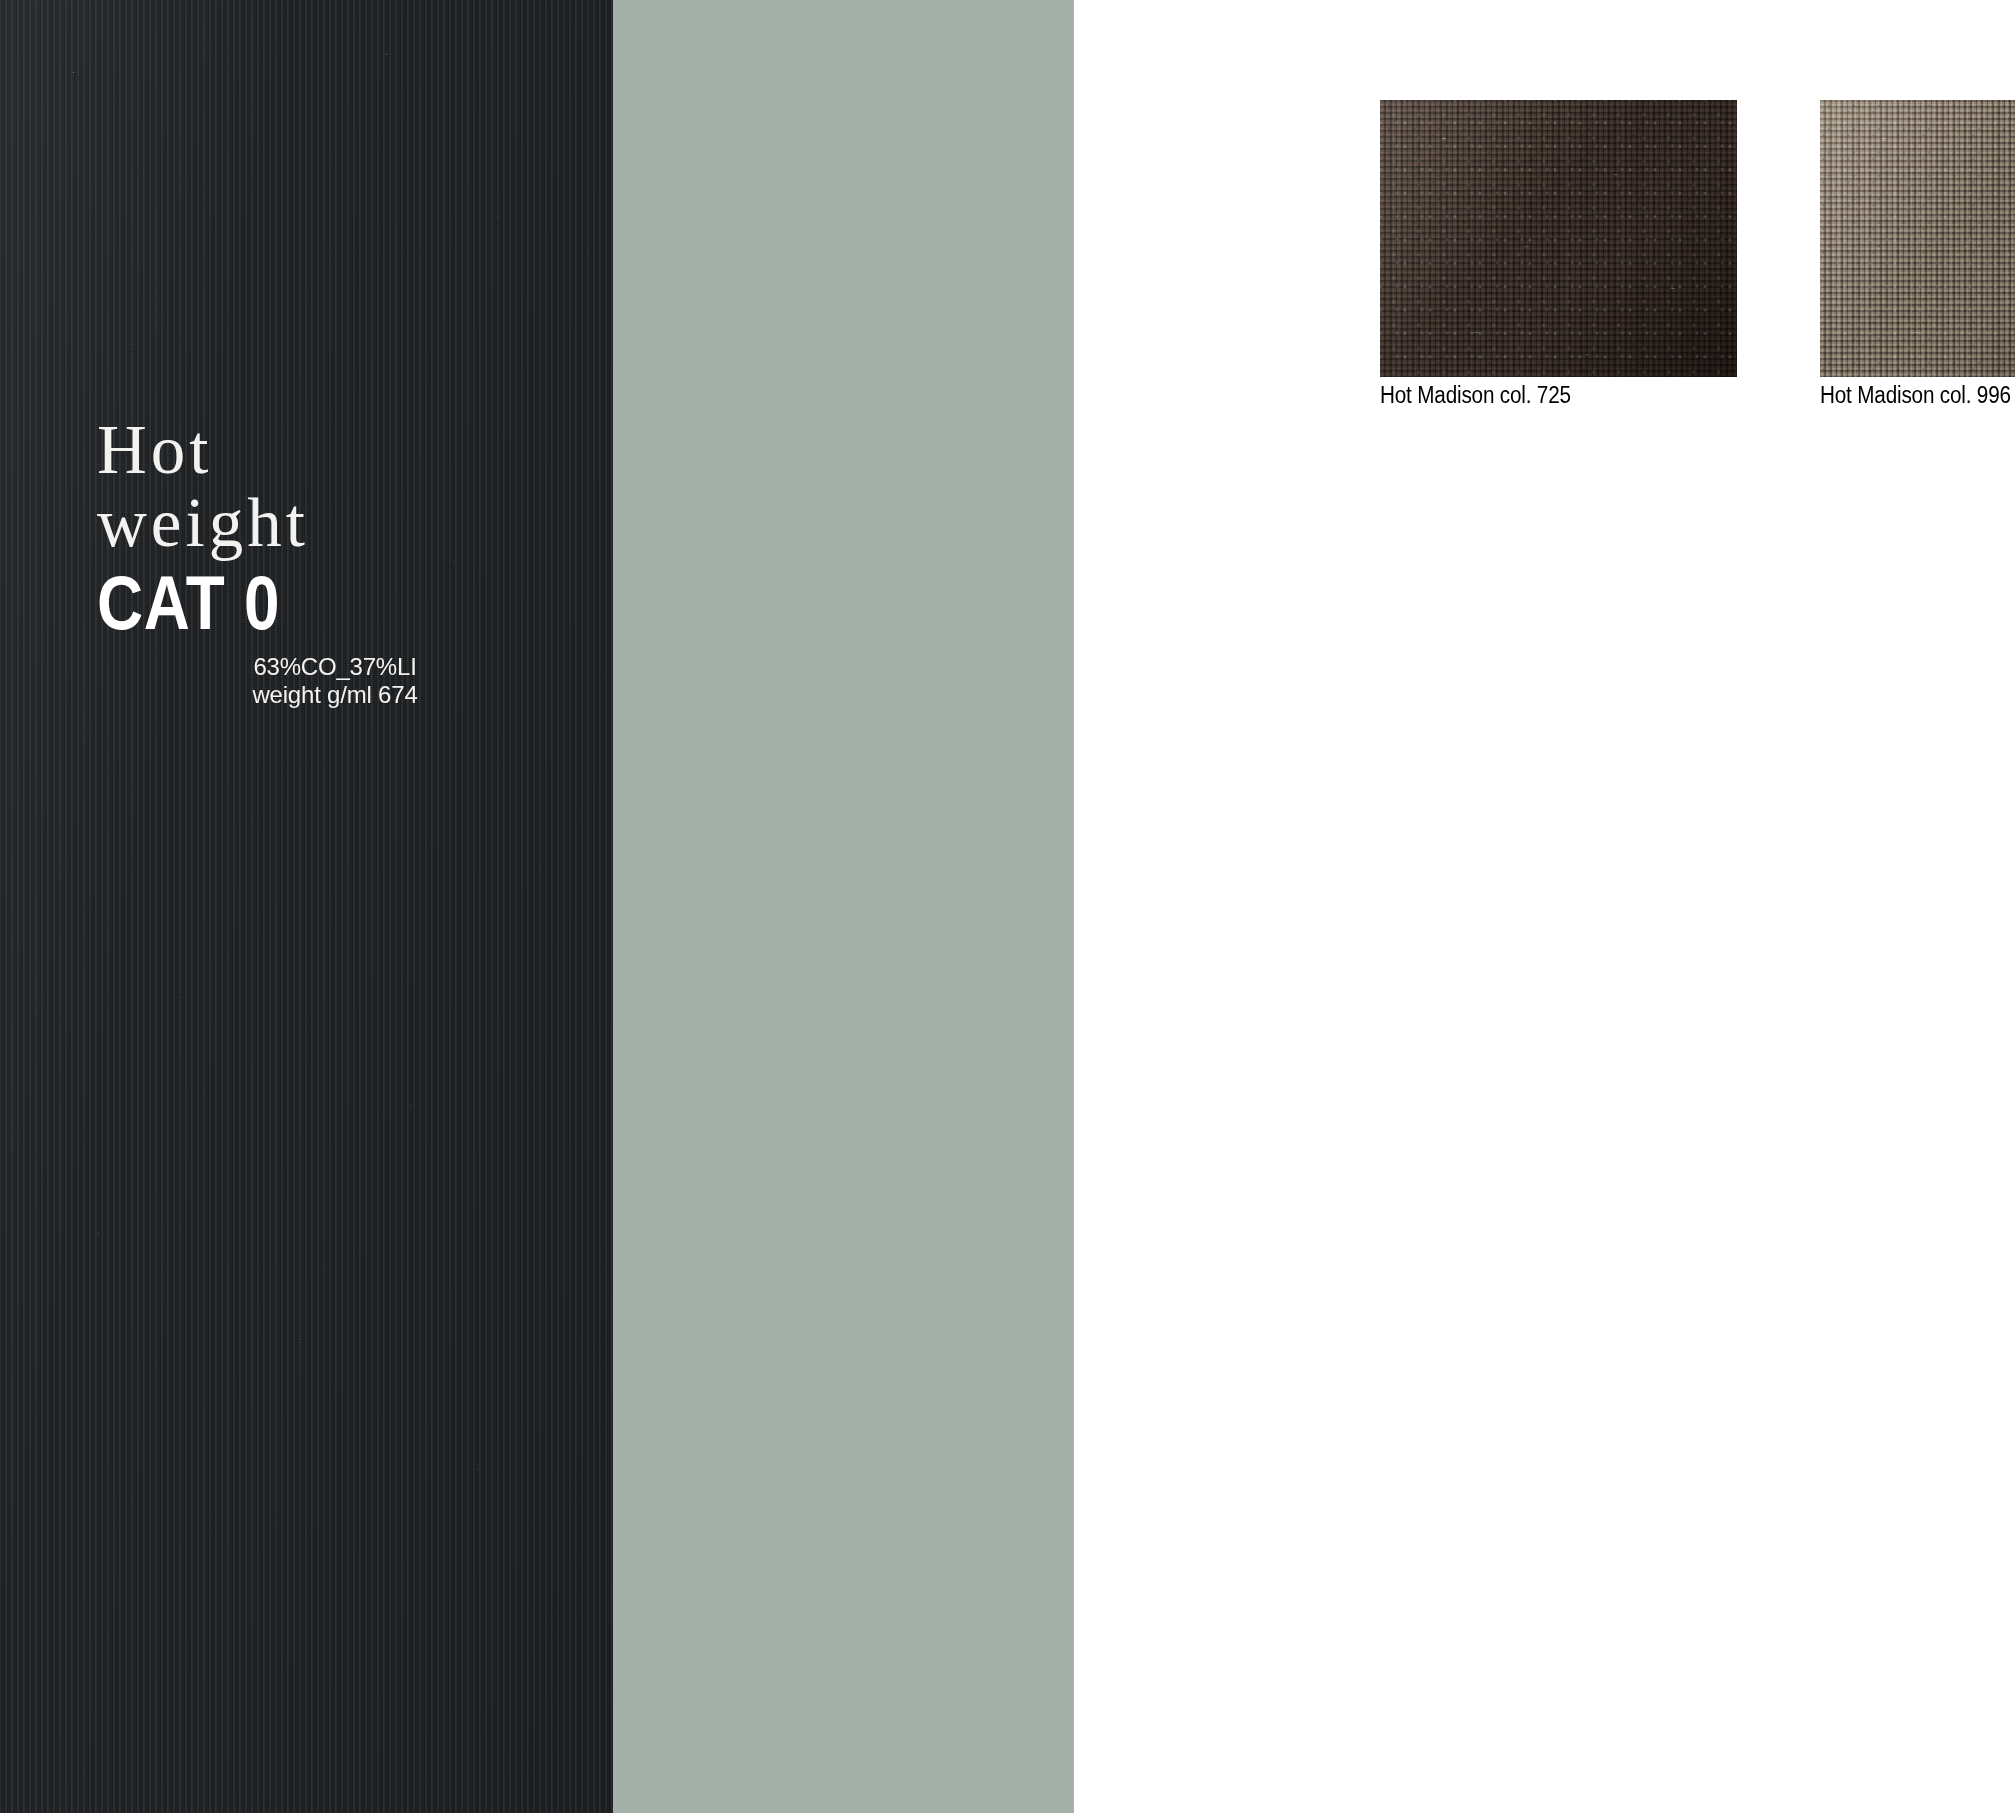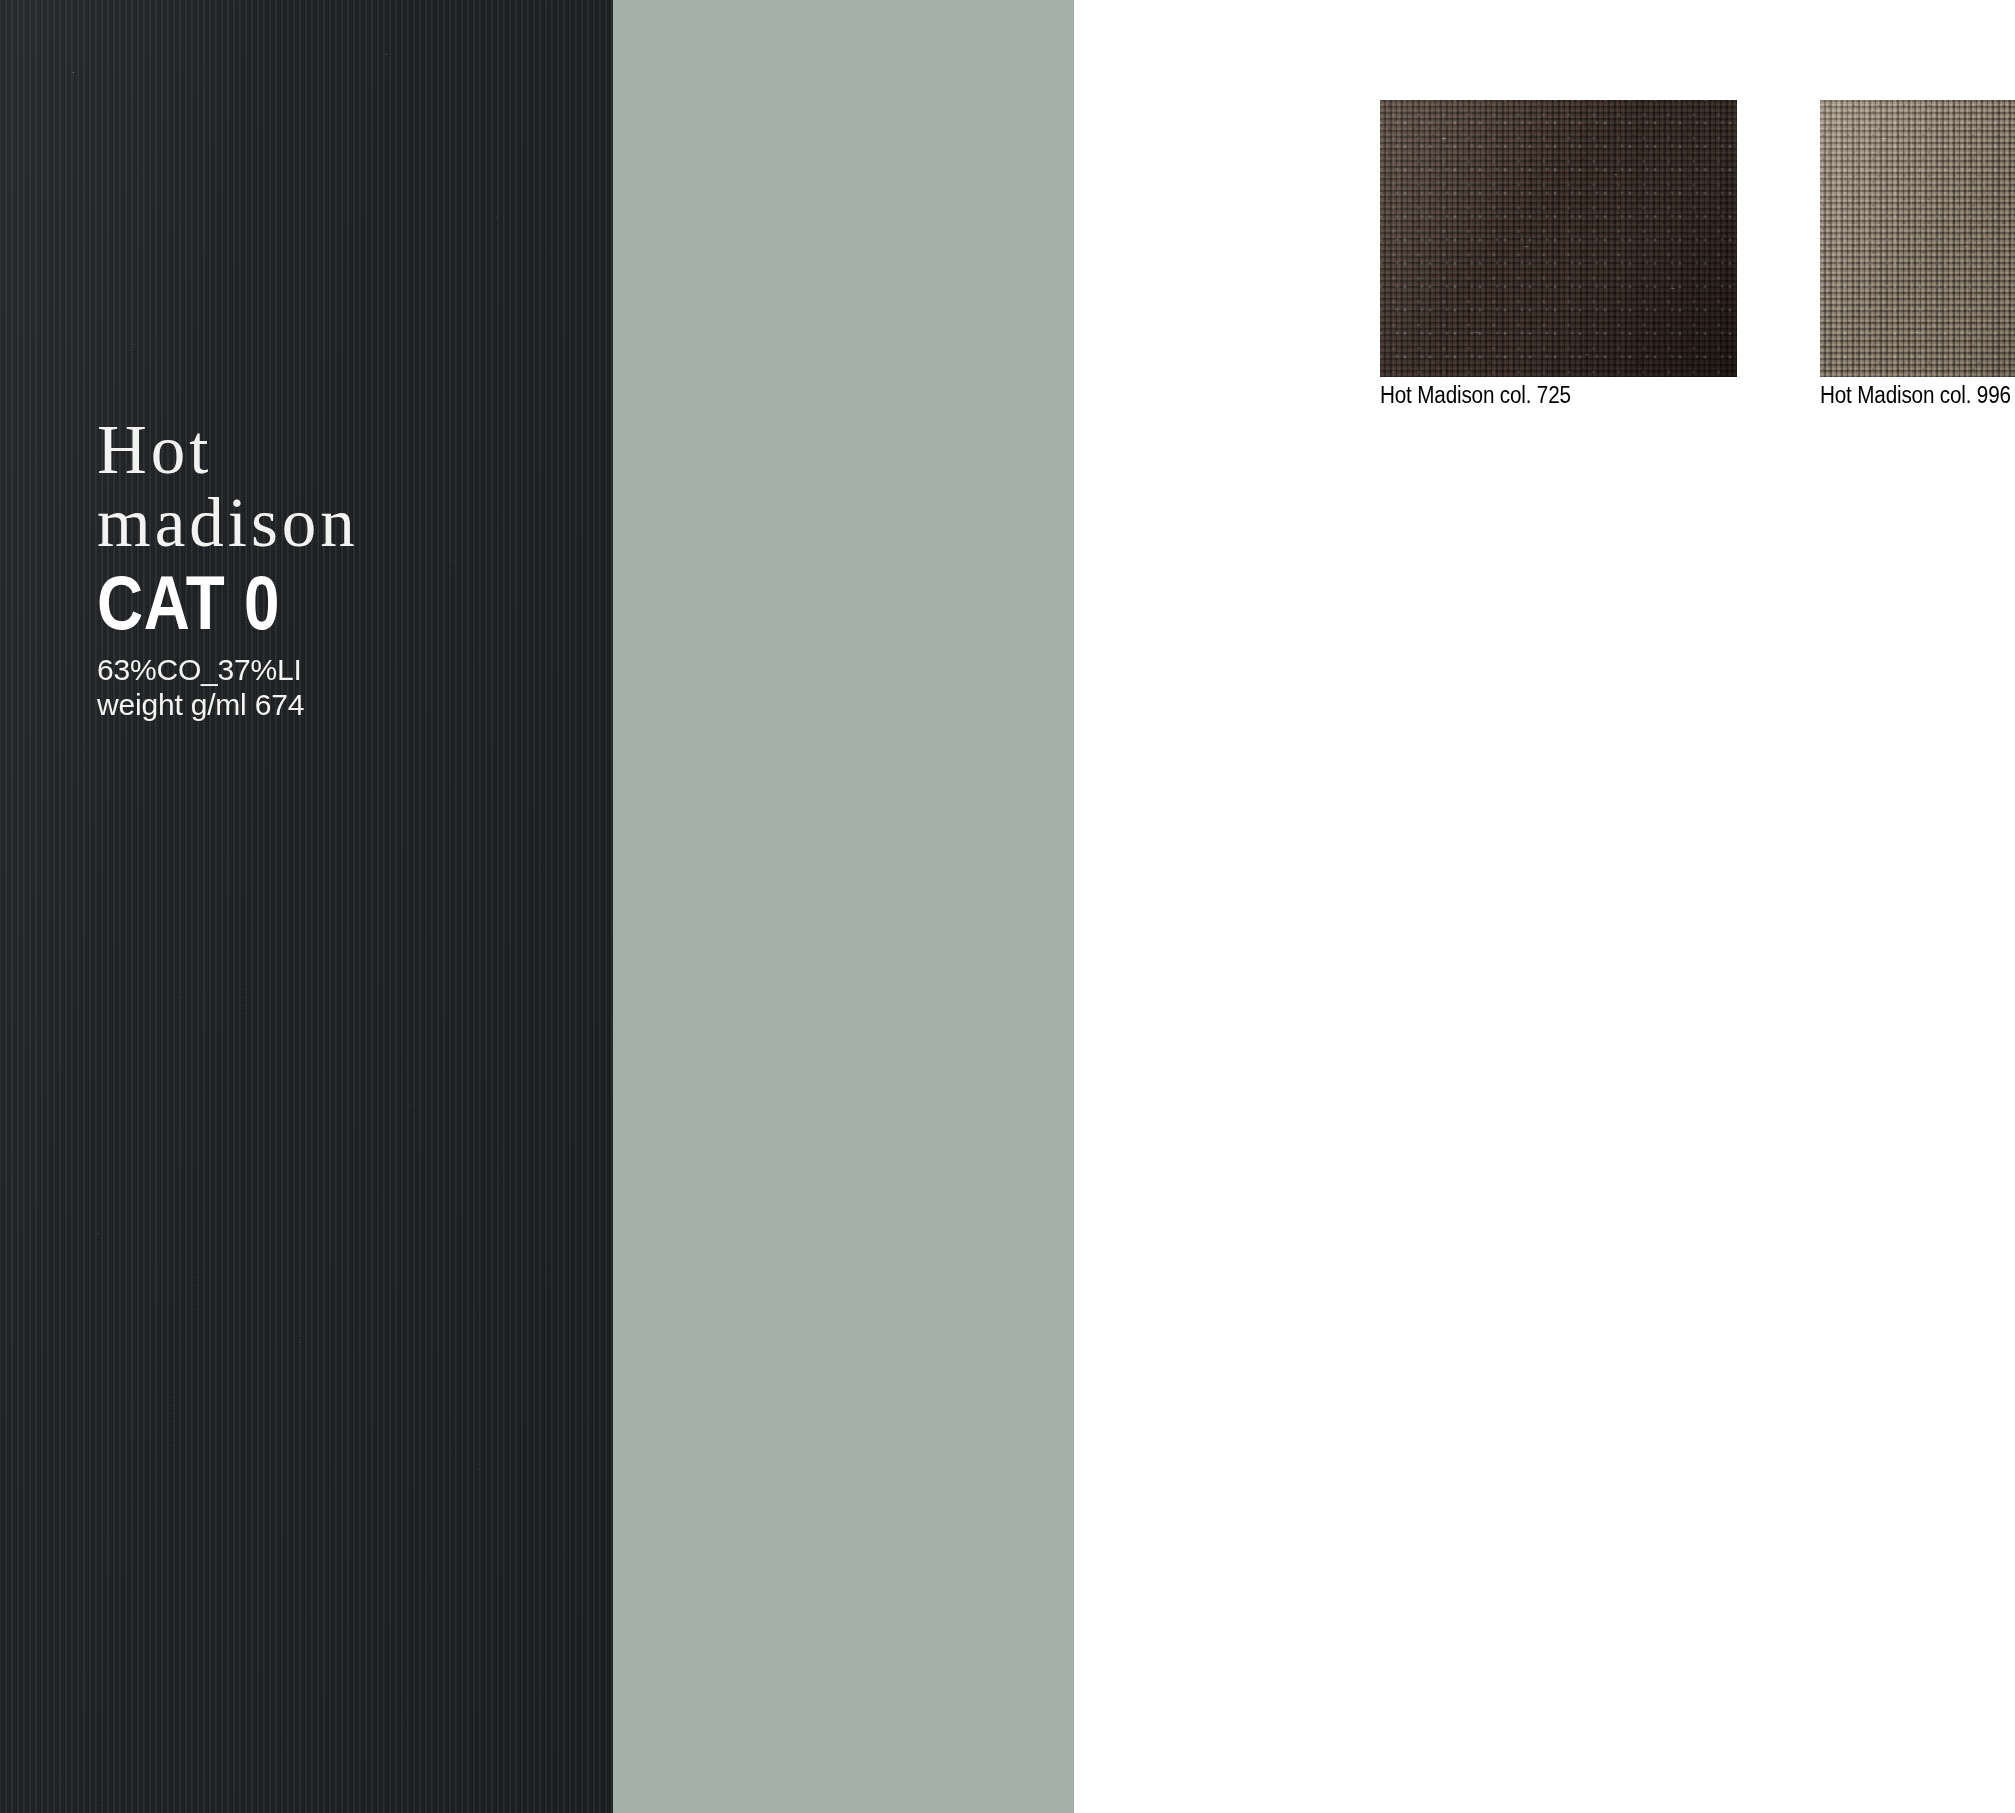--- a/index.html
+++ b/index.html
@@ -126,25 +126,26 @@
     letter-spacing: 0.8px;
     transform: scaleX(0.84);
     transform-origin: left center;
     color: #ffffff;
     white-space: nowrap;
   }
   .title-spec {
     display: block;
     font-family: "Liberation Sans", sans-serif;
     font-weight: 400;
-    font-size: 30px;
+    font-size: 24px;
     line-height: 1.16;
     letter-spacing: -0.2px;
     color: #f4f4f2;
     white-space: nowrap;
+    text-align: center;
   }
   .title-spec.first { margin-top: 12px; }
 
   
   #green-panel {
     position: absolute;
     left: 613px;
     top: 0;
     width: 461px;
     height: 1814px;
@@ -259,21 +260,21 @@
 <div id="page">
 
   <div id="fabric-panel" style="background-color: rgb(46, 49, 52);">
     <div class="weave"></div>
     <div class="slubs"></div>
     <div class="shade"></div>
   </div>
 
   <div id="title-block">
     <span class="title-serif line1">Hot</span>
-    <span class="title-serif line2">madison</span>
+    <span class="title-serif line2">weight</span>
     <span class="title-cat">CAT 0</span>
     <span class="title-spec first">63%CO_37%LI</span>
     <span class="title-spec">weight g/ml 674</span>
   </div>
 
   <div id="green-panel" style="background-color: rgb(163, 177, 168);"></div>
 
   <div id="content-area" style="background-color: rgb(255, 255, 255);">
     <div id="swatch-grid">
 

